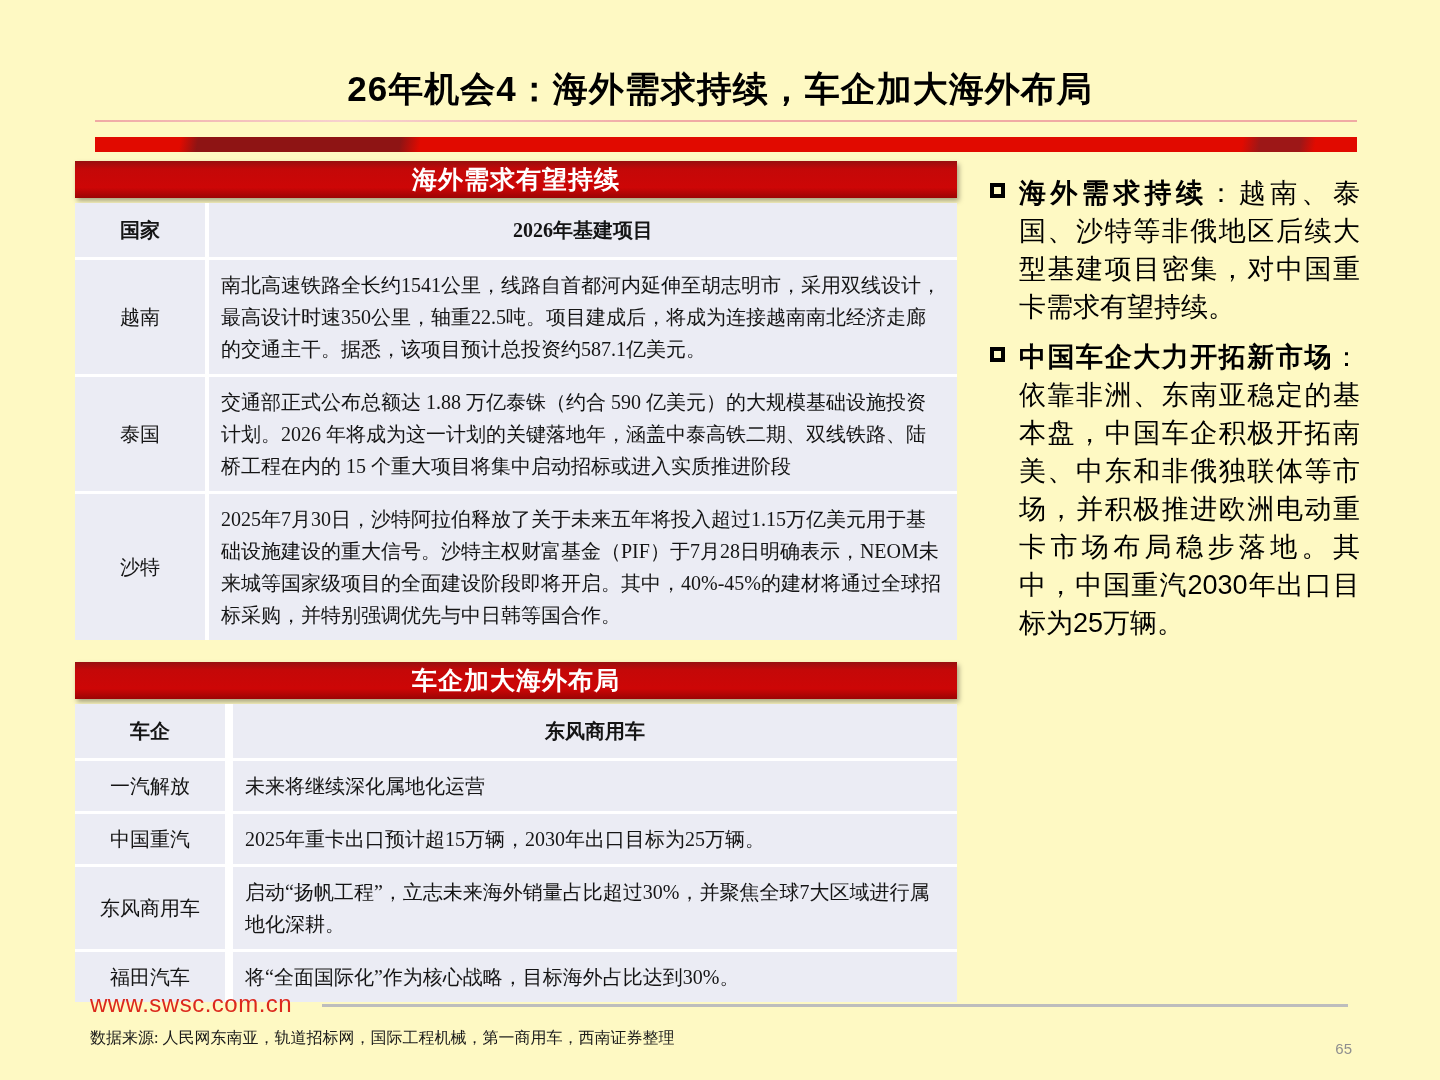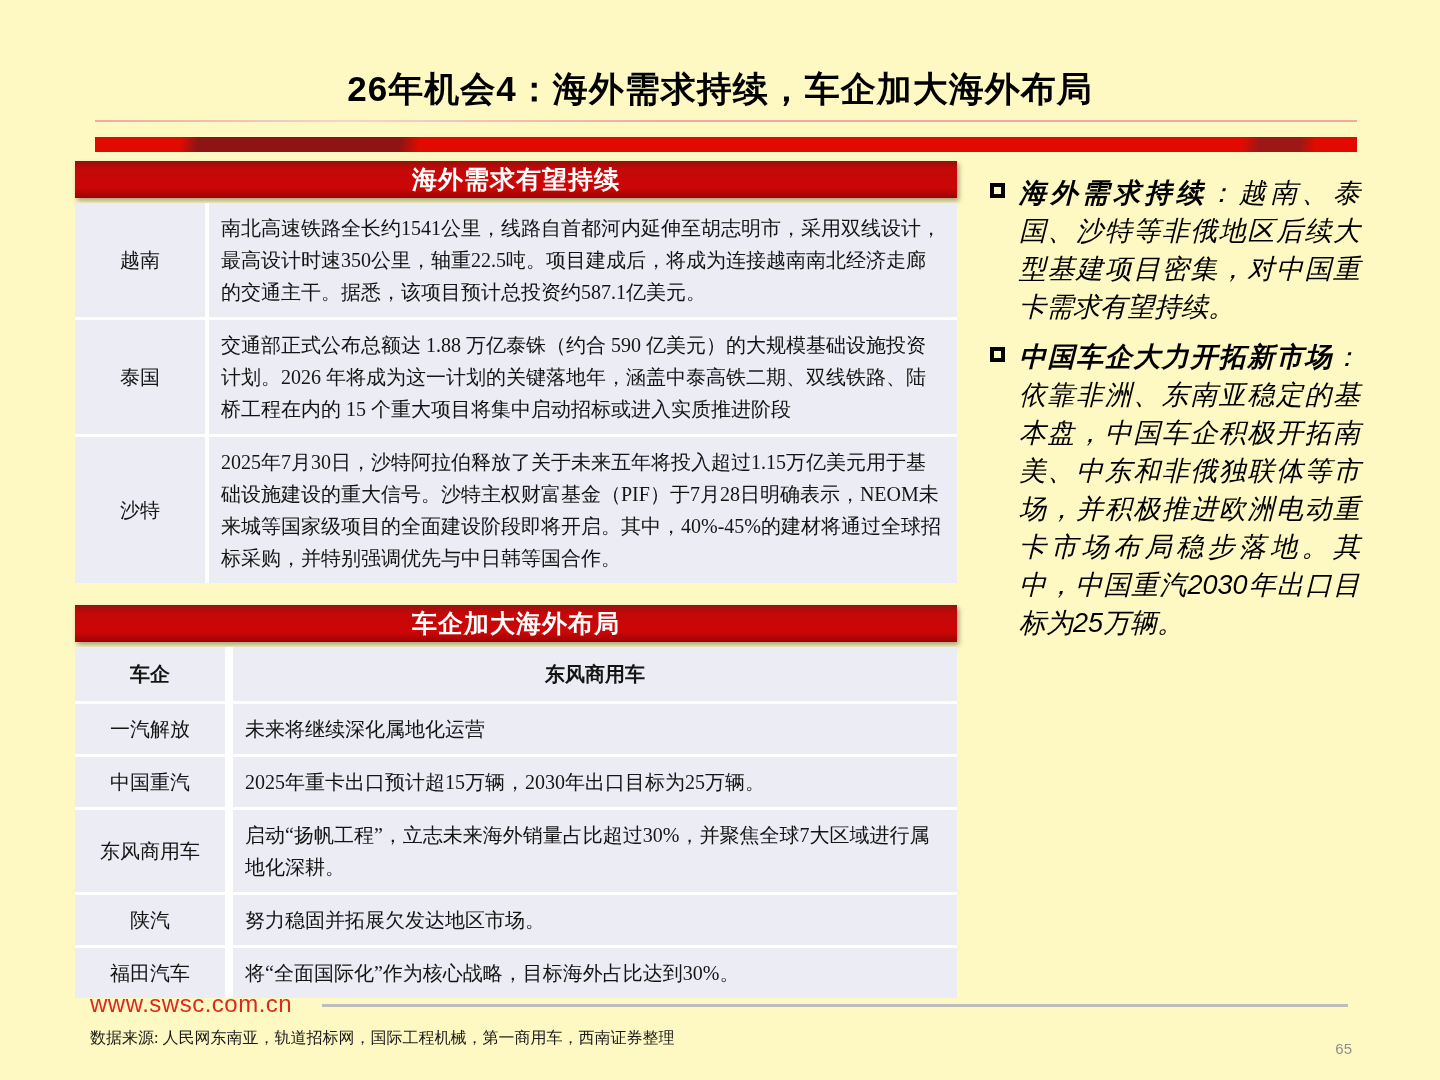--- a/index.html
+++ b/index.html
@@ -57,21 +57,21 @@
   }
   .cell.c0 {
     display:flex; align-items:center; justify-content:center;
     text-align:center; padding:6px 4px;
   }
   .cell.c1 { display:flex; align-items:center; padding:9px 12px 9px 12px; }
   .hdr .cell { font-weight:bold; }
   .hdr .cell.c1 { justify-content:center; text-align:center; padding:11px 12px; }
 
   
-  .right-col { position:absolute; left:990px; top:174px; width:380px;font-style:italic; }
+  .right-col { position:absolute; left:990px; top:174px; width:380px; }
   .bullet { display:flex; align-items:flex-start; margin-bottom:12px; }
   .bullet-square {
     flex:0 0 auto;
     width:15px; height:15px;
     border:4px solid #000;
     margin:9px 14px 0 0;
   }
   .bullet-text {
     font-size:27px; line-height:38px; color:#000;
     text-align:justify; text-justify:inter-character;
@@ -106,20 +106,24 @@
 
   <div class="slide-title">26年机会4：海外需求持续，车企加大海外布局</div>
   <div class="thin-line"></div>
   <div class="divider-bar"></div>
 
   <div class="left-col">
 
     <div class="banner">海外需求有望持续</div>
 
     <div class="dtable t1">
+      <div class="t-row hdr">
+        <div class="cell c0">国家</div>
+        <div class="cell c1">2026年基建项目</div>
+      </div>
       <div class="t-row">
         <div class="cell c0">越南</div>
         <div class="cell c1">南北高速铁路全长约1541公里，线路自首都河内延伸至胡志明市，采用双线设计，最高设计时速350公里，轴重22.5吨。项目建成后，将成为连接越南南北经济走廊的交通主干。据悉，该项目预计总投资约587.1亿美元。</div>
       </div>
       <div class="t-row">
         <div class="cell c0">泰国</div>
         <div class="cell c1">交通部正式公布总额达 1.88 万亿泰铢（约合 590 亿美元）的大规模基础设施投资计划。2026 年将成为这一计划的关键落地年，涵盖中泰高铁二期、双线铁路、陆桥工程在内的 15 个重大项目将集中启动招标或进入实质推进阶段</div>
       </div>
       <div class="t-row">
         <div class="cell c0">沙特</div>
@@ -140,24 +144,20 @@
       </div>
       <div class="t-row">
         <div class="cell c0">中国重汽</div>
         <div class="cell c1">2025年重卡出口预计超15万辆，2030年出口目标为25万辆。</div>
       </div>
       <div class="t-row">
         <div class="cell c0">东风商用车</div>
         <div class="cell c1">启动“扬帆工程”，立志未来海外销量占比超过30%，并聚焦全球7大区域进行属地化深耕。</div>
       </div>
       <div class="t-row">
-        <div class="cell c0">陕汽</div>
-        <div class="cell c1">努力稳固并拓展欠发达地区市场。</div>
-      </div>
-      <div class="t-row">
         <div class="cell c0">福田汽车</div>
         <div class="cell c1">将“全面国际化”作为核心战略，目标海外占比达到30%。</div>
       </div>
     </div>
 
   </div>
 
   <div class="right-col">
     <div class="bullet">
       <span class="bullet-square"></span>

